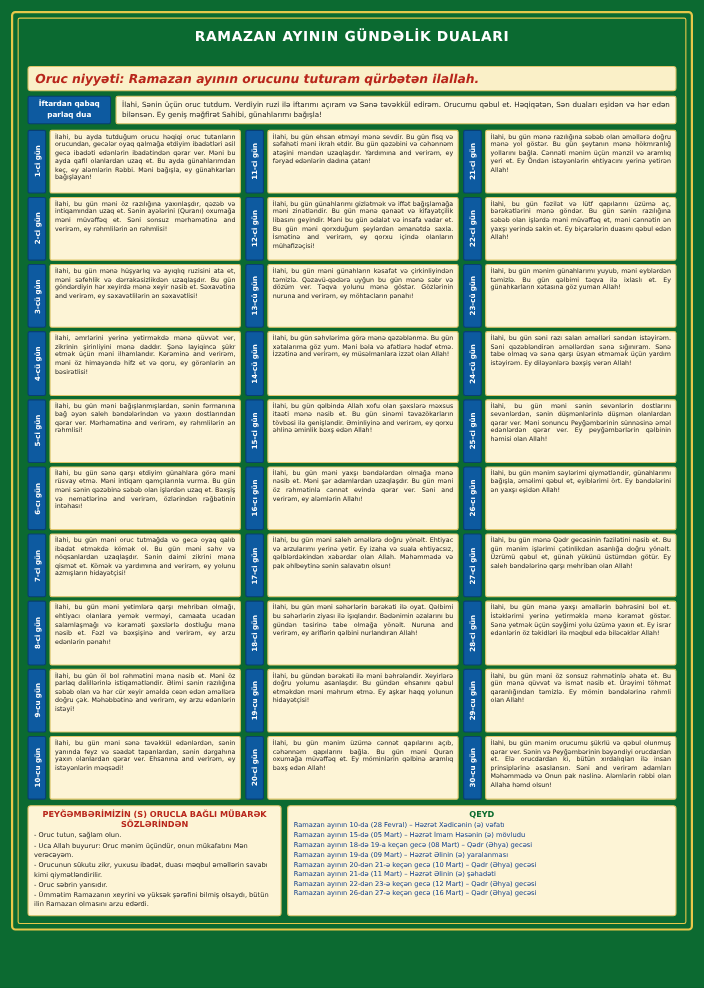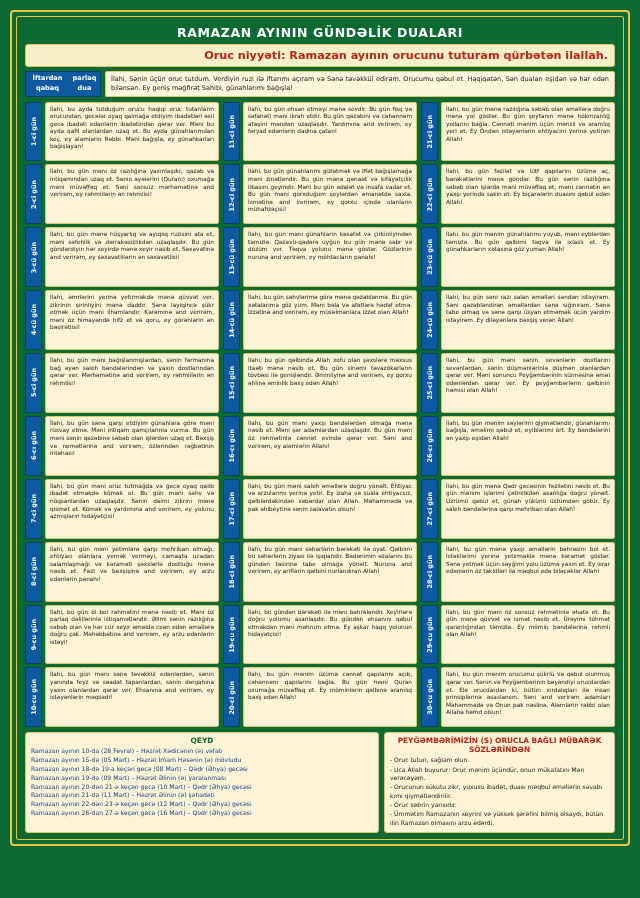--- a/index.html
+++ b/index.html
@@ -34,47 +34,48 @@
     padding:5px 6px 6px 6px;
     display:flex;flex-direction:column;
   }
   
   .title-bar{
     text-align:center;
     color:#ffffff;
     font-weight:bold;
     font-size:12.5px;
     letter-spacing:.6px;
-    padding:3px 0 4px 0;
+    padding:3px 0 20px 0;
   }
   .niyyet{
     background:#faf0c8;
     border:1px solid #e0c56a;
     border-radius:3px;
-    text-align:right;
+    text-align:left;
     padding:4px 6px;
     margin:0 2px 4px 2px;
+    font-style:italic;
   }
   .niyyet .l1{
     color:#b8261b;
     font-weight:bold;
     font-size:11.2px;
   }
   .niyyet-row{
     display:flex;align-items:stretch;gap:4px;margin:0 2px 5px 2px;
   }
   .niyyet-label{
     width:74px;flex:none;
     background:#0d5aa0;
     color:#fff;
     border:1px solid #083f73;
     border-radius:2px;
     font-size:6.6px;
     font-weight:bold;
-    display:flex;flex-direction:row;align-items:center;justify-content:center;
+    display:flex;flex-direction:column;align-items:center;justify-content:center;
     text-align:center;
     line-height:1.5;
   }
   .niyyet-text{
     flex:1;
     background:#fdf6da;
     border:1px solid #e0c56a;
     border-radius:2px;
     color:#1a1a1a;
     font-size:6.5px;
@@ -371,37 +372,37 @@
             <div class="day-num">
                 <span>30-cu gün</span>
               </div>
             <div class="day-text">İlahi, bu gün mənim orucumu şükrlü və qəbul olunmuş qərar ver. Sənin və Peyğəmbərinin bəyəndiyi orucdardan et. Elə orucdardan ki, bütün xırdalıqları ilə insan prinsiplərinə əsaslansın. Səni and verirəm adamları Məhəmmədə və Onun pak nəslinə. Aləmlərin rəbbi olan Allaha həmd olsun!</div>
           </div>
         </div>
 
       </div>
 
       <div class="bottom">
+        <div class="panel right">
+          <div class="panel-title red">PEYĞƏMBƏRİMİZİN (S) ORUCLA BAĞLI MÜBARƏK SÖZLƏRİNDƏN</div>
+          <div class="sozitem">- Oruc tutun, sağlam olun.</div>
+          <div class="sozitem">- Uca Allah buyurur: Oruc mənim üçündür, onun mükafatını Mən verəcəyəm.</div>
+          <div class="sozitem">- Orucunun sükutu zikr, yuxusu ibadət, duası məqbul əməllərin savabı kimi qiymətləndirilir.</div>
+          <div class="sozitem">- Oruc səbrin yarısıdır.</div>
+          <div class="sozitem">- Ümmətim Ramazanın xeyrini və yüksək şərəfini bilmiş olsaydı, bütün ilin Ramazan olmasını arzu edərdi.</div>
+        </div>
         <div class="panel left">
           <div class="panel-title">QEYD</div>
           <div class="qeyd-item">Ramazan ayının 10-da (28 Fevral) – Həzrət Xədicənin (ə) vəfatı</div>
           <div class="qeyd-item">Ramazan ayının 15-də (05 Mart) – Həzrət İmam Həsənin (ə) mövludu</div>
           <div class="qeyd-item">Ramazan ayının 18-də 19-a keçən gecə (08 Mart) – Qədr (Əhya) gecəsi</div>
           <div class="qeyd-item">Ramazan ayının 19-da (09 Mart) – Həzrət Əlinin (ə) yaralanması</div>
           <div class="qeyd-item">Ramazan ayının 20-dən 21-ə keçən gecə (10 Mart) – Qədr (Əhya) gecəsi</div>
           <div class="qeyd-item">Ramazan ayının 21-də (11 Mart) – Həzrət Əlinin (ə) şəhadəti</div>
           <div class="qeyd-item">Ramazan ayının 22-dən 23-ə keçən gecə (12 Mart) – Qədr (Əhya) gecəsi</div>
           <div class="qeyd-item">Ramazan ayının 26-dan 27-ə keçən gecə (16 Mart) – Qədr (Əhya) gecəsi</div>
         </div>
-        <div class="panel right">
-          <div class="panel-title red">PEYĞƏMBƏRİMİZİN (S) ORUCLA BAĞLI MÜBARƏK SÖZLƏRİNDƏN</div>
-          <div class="sozitem">- Oruc tutun, sağlam olun.</div>
-          <div class="sozitem">- Uca Allah buyurur: Oruc mənim üçündür, onun mükafatını Mən verəcəyəm.</div>
-          <div class="sozitem">- Orucunun sükutu zikr, yuxusu ibadət, duası məqbul əməllərin savabı kimi qiymətləndirilir.</div>
-          <div class="sozitem">- Oruc səbrin yarısıdır.</div>
-          <div class="sozitem">- Ümmətim Ramazanın xeyrini və yüksək şərəfini bilmiş olsaydı, bütün ilin Ramazan olmasını arzu edərdi.</div>
-        </div>
       </div>
 
     </div>
   </div>
 
 </div>
 
 </body></html>

